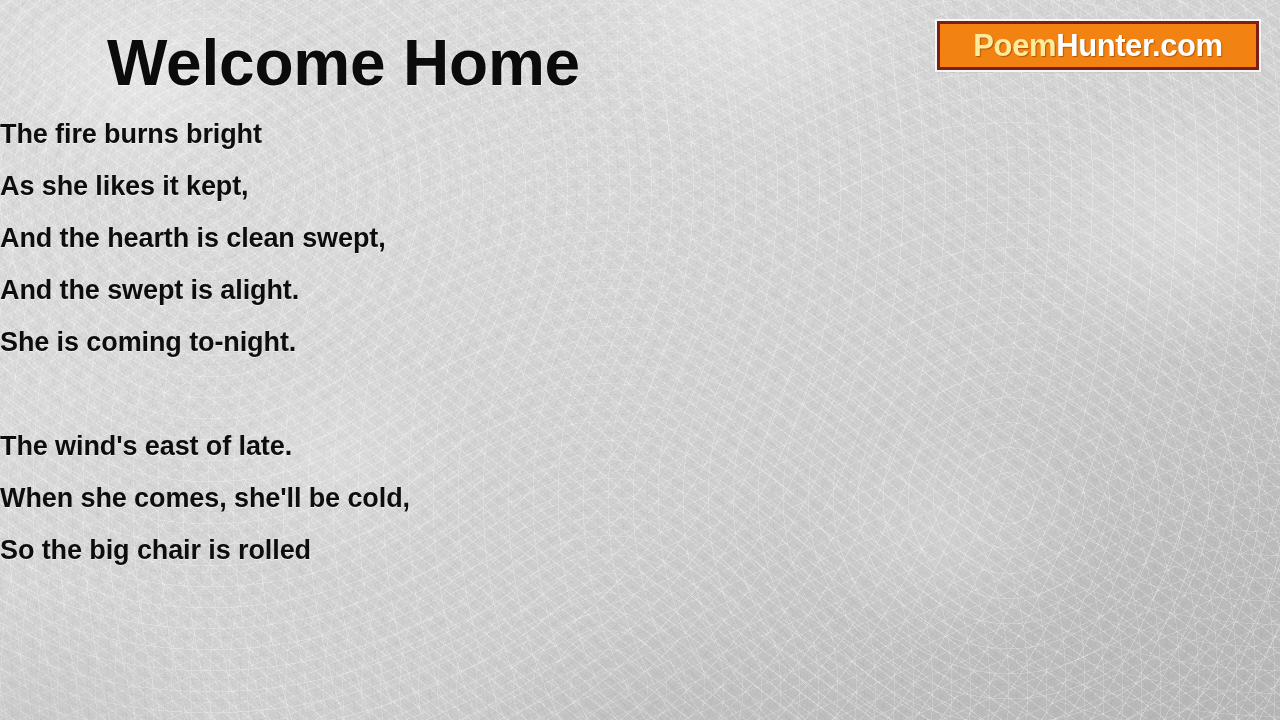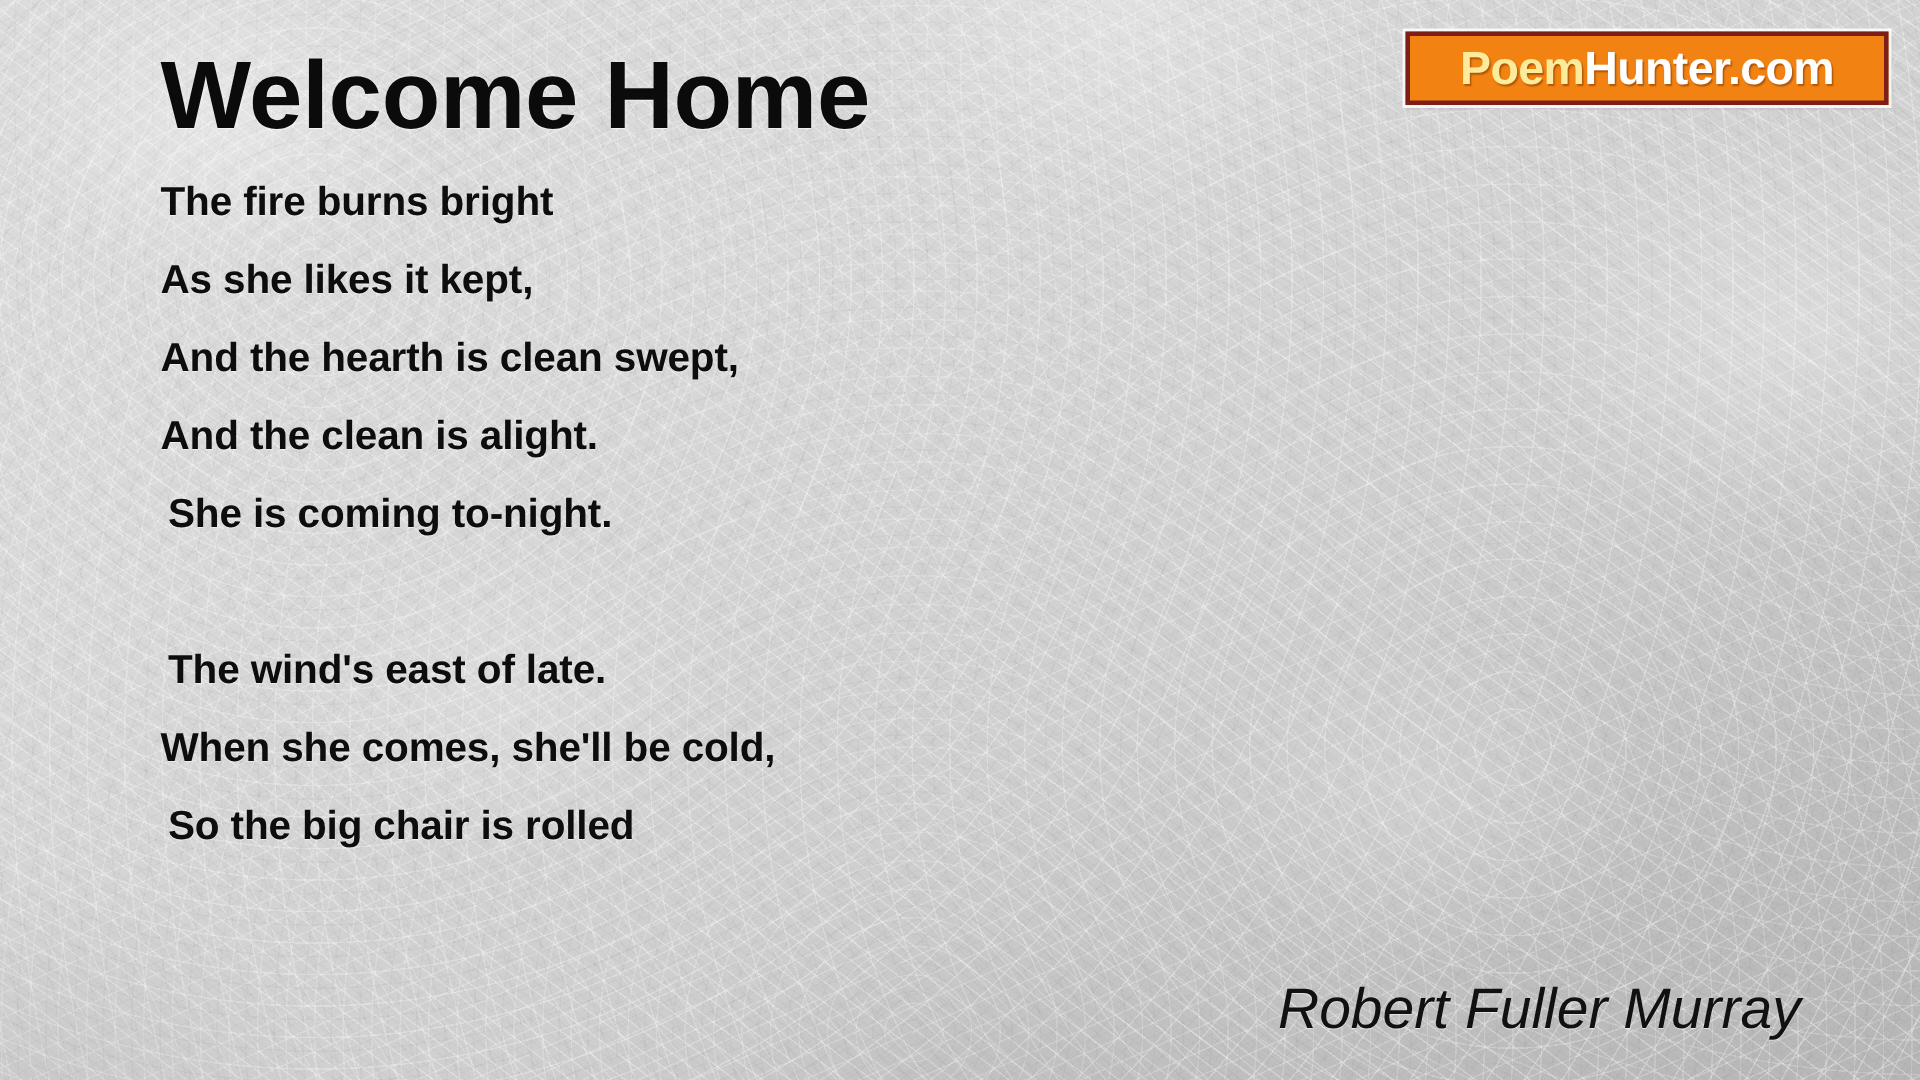--- a/index.html
+++ b/index.html
@@ -135,26 +135,25 @@
     width:700px;
   }
   .stanza { margin:0; }
   .stanza.second { margin-top:52px; }
   .line {
     height:52px;
     line-height:52px;
     font-size:27px;
     font-weight:bold;
     color:#0d0d0d;
-    padding-left:107px;
     white-space:nowrap;
     letter-spacing:-0.1px;
     text-shadow:0 1px 0 rgba(255,255,255,.5);
   }
-  .line.indent { padding-left:112px; }
+  .line.indent { }
 
   
   .author {
     position:absolute;
     left:852px; top:652px;
     font-size:38px;
     font-style:italic;
     font-weight:normal;
     color:#111111;
     white-space:nowrap;
@@ -179,26 +178,25 @@
       <span class="logo-inner">
         <span class="logo-poem">Poem</span><span class="logo-hunter">Hunter.com</span>
       </span>
     </div>
 
     <div class="poem-body" id="poem-body">
         <div class="stanza">
           <div class="line">The fire burns bright</div>
           <div class="line">As she likes it kept,</div>
           <div class="line">And the hearth is clean swept,</div>
-          <div class="line">And the clean is alight.</div>
+          <div class="line">And the swept is alight.</div>
           <div class="line indent">She is coming to-night.</div>
         </div>
         <div class="stanza second">
           <div class="line indent">The wind's east of late.</div>
           <div class="line">When she comes, she'll be cold,</div>
           <div class="line indent">So the big chair is rolled</div>
         </div>
       </div>
 
-    <div class="author">Robert Fuller Murray</div>
 
   </div>
 </div>
 
 </body></html>

